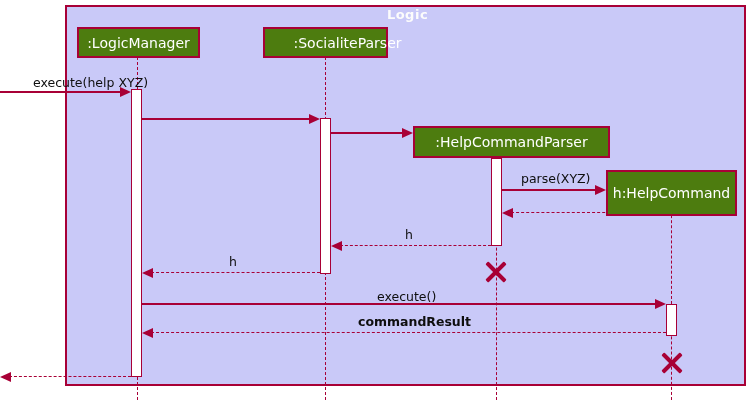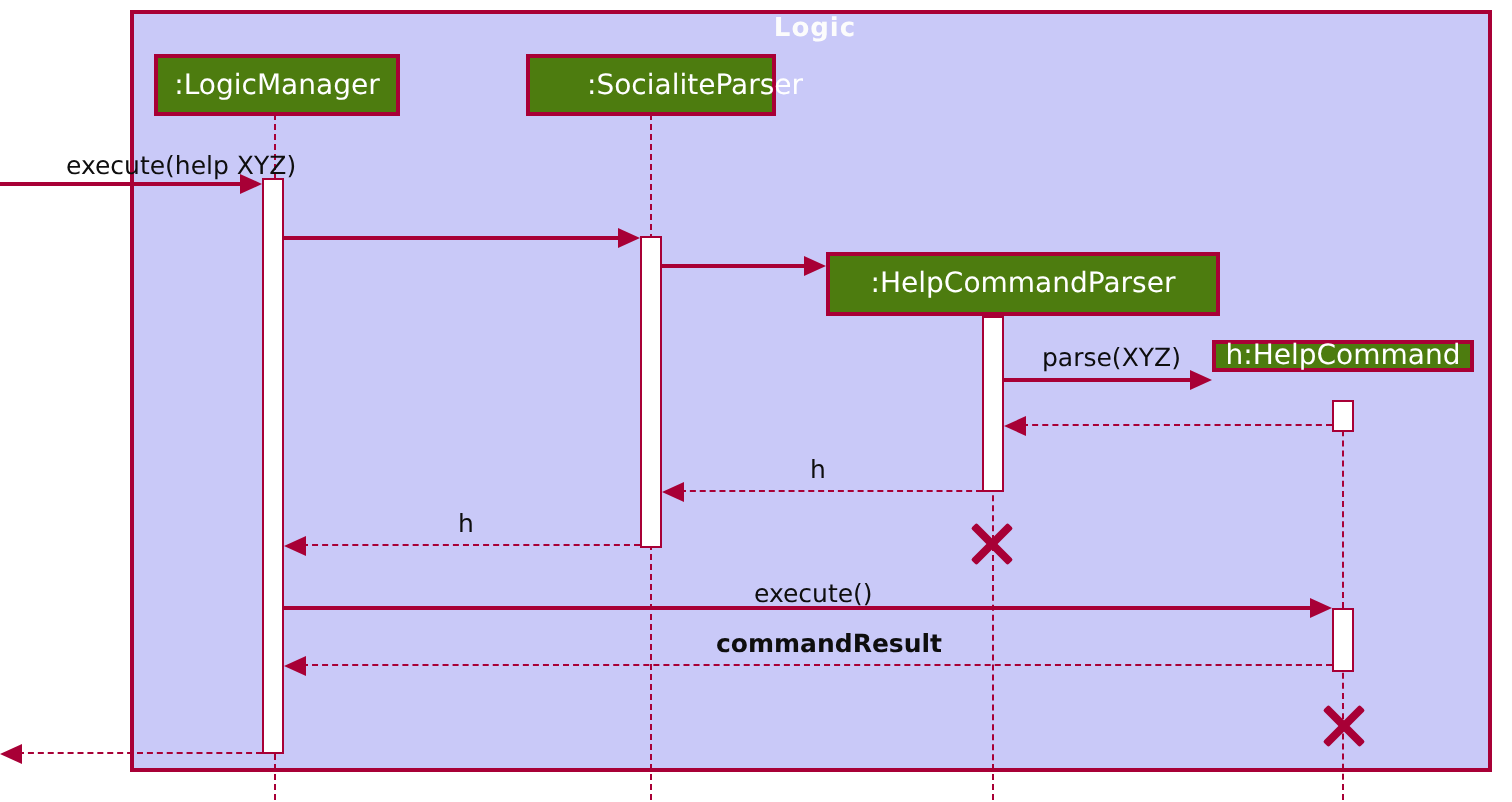--- a/index.html
+++ b/index.html
@@ -75,21 +75,21 @@
 
   <div class="pbox" style="left:77px;  top:27px;  width:123px; height:31px;">
     <span>:LogicManager</span>
   </div>
   <div class="pbox" style="left:263px; top:27px;  width:125px; height:31px;padding-left:44px;">
     <span>:SocialiteParser</span>
   </div>
   <div class="pbox" style="left:413px; top:126px; width:197px; height:32px;">
     <span>:HelpCommandParser</span>
   </div>
-  <div class="pbox" style="left:606px; top:170px; width:131px; height:16px;">
+  <div class="pbox" style="left:606px; top:170px; width:131px; height:46px;">
     <span>h:HelpCommand</span>
   </div>
 
   <div class="msg-label" style="left:9px; top:75px;margin-left:24px;">execute(help XYZ)</div>
   <div class="line-s" style="left:0; top:91px; width:125px;"></div>
   <div class="head-r" style="left:120px; top:87px;"></div>
 
   <div class="line-s" style="left:142px; top:118px; width:172px;"></div>
   <div class="head-r" style="left:309px; top:114px;"></div>
 

